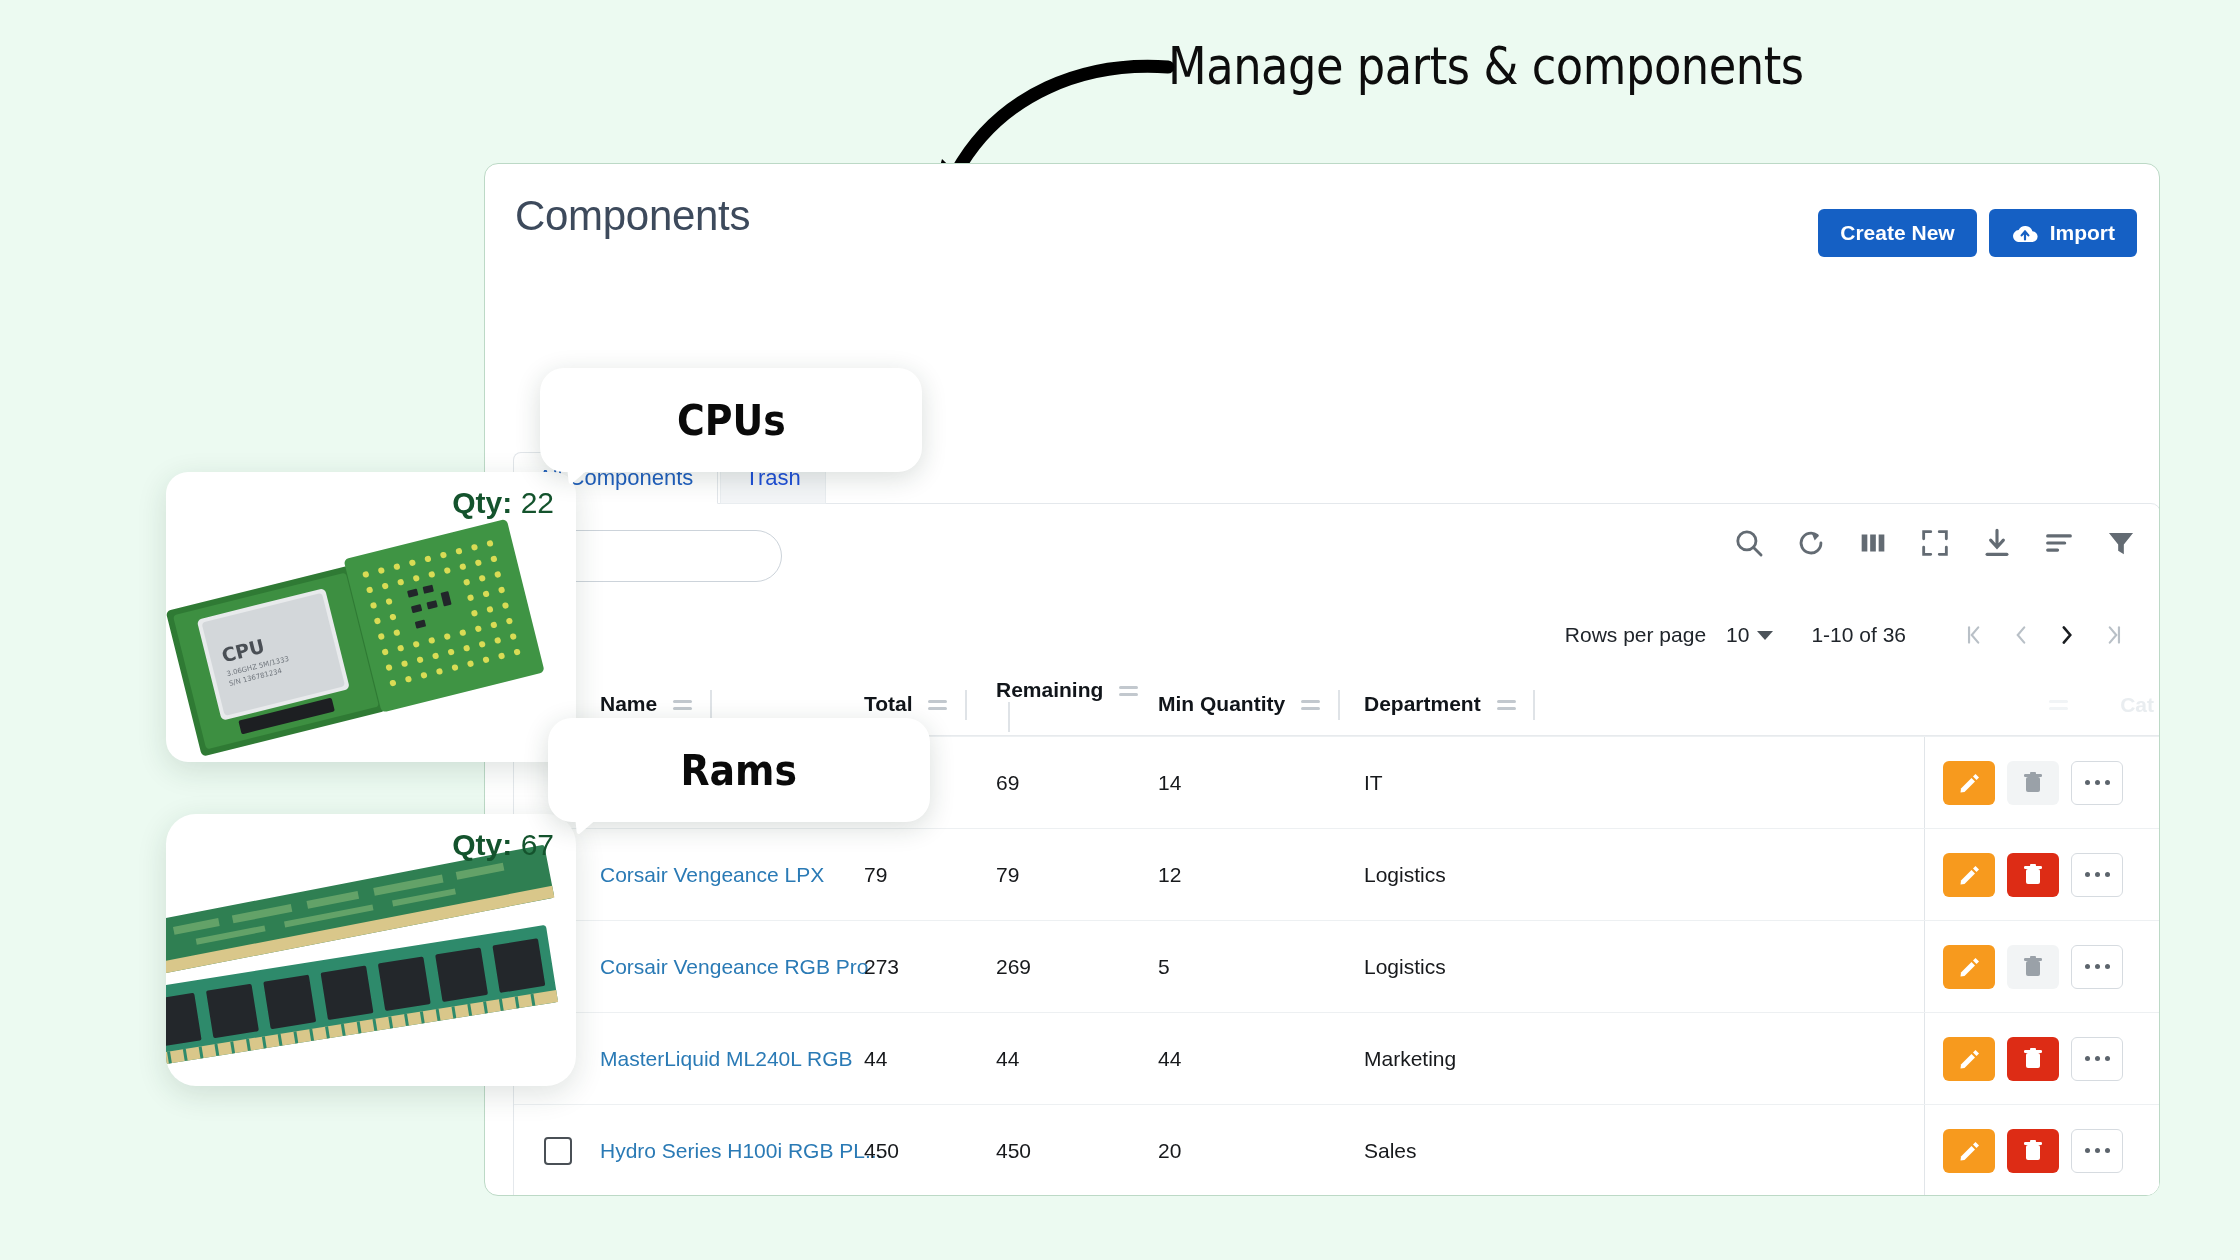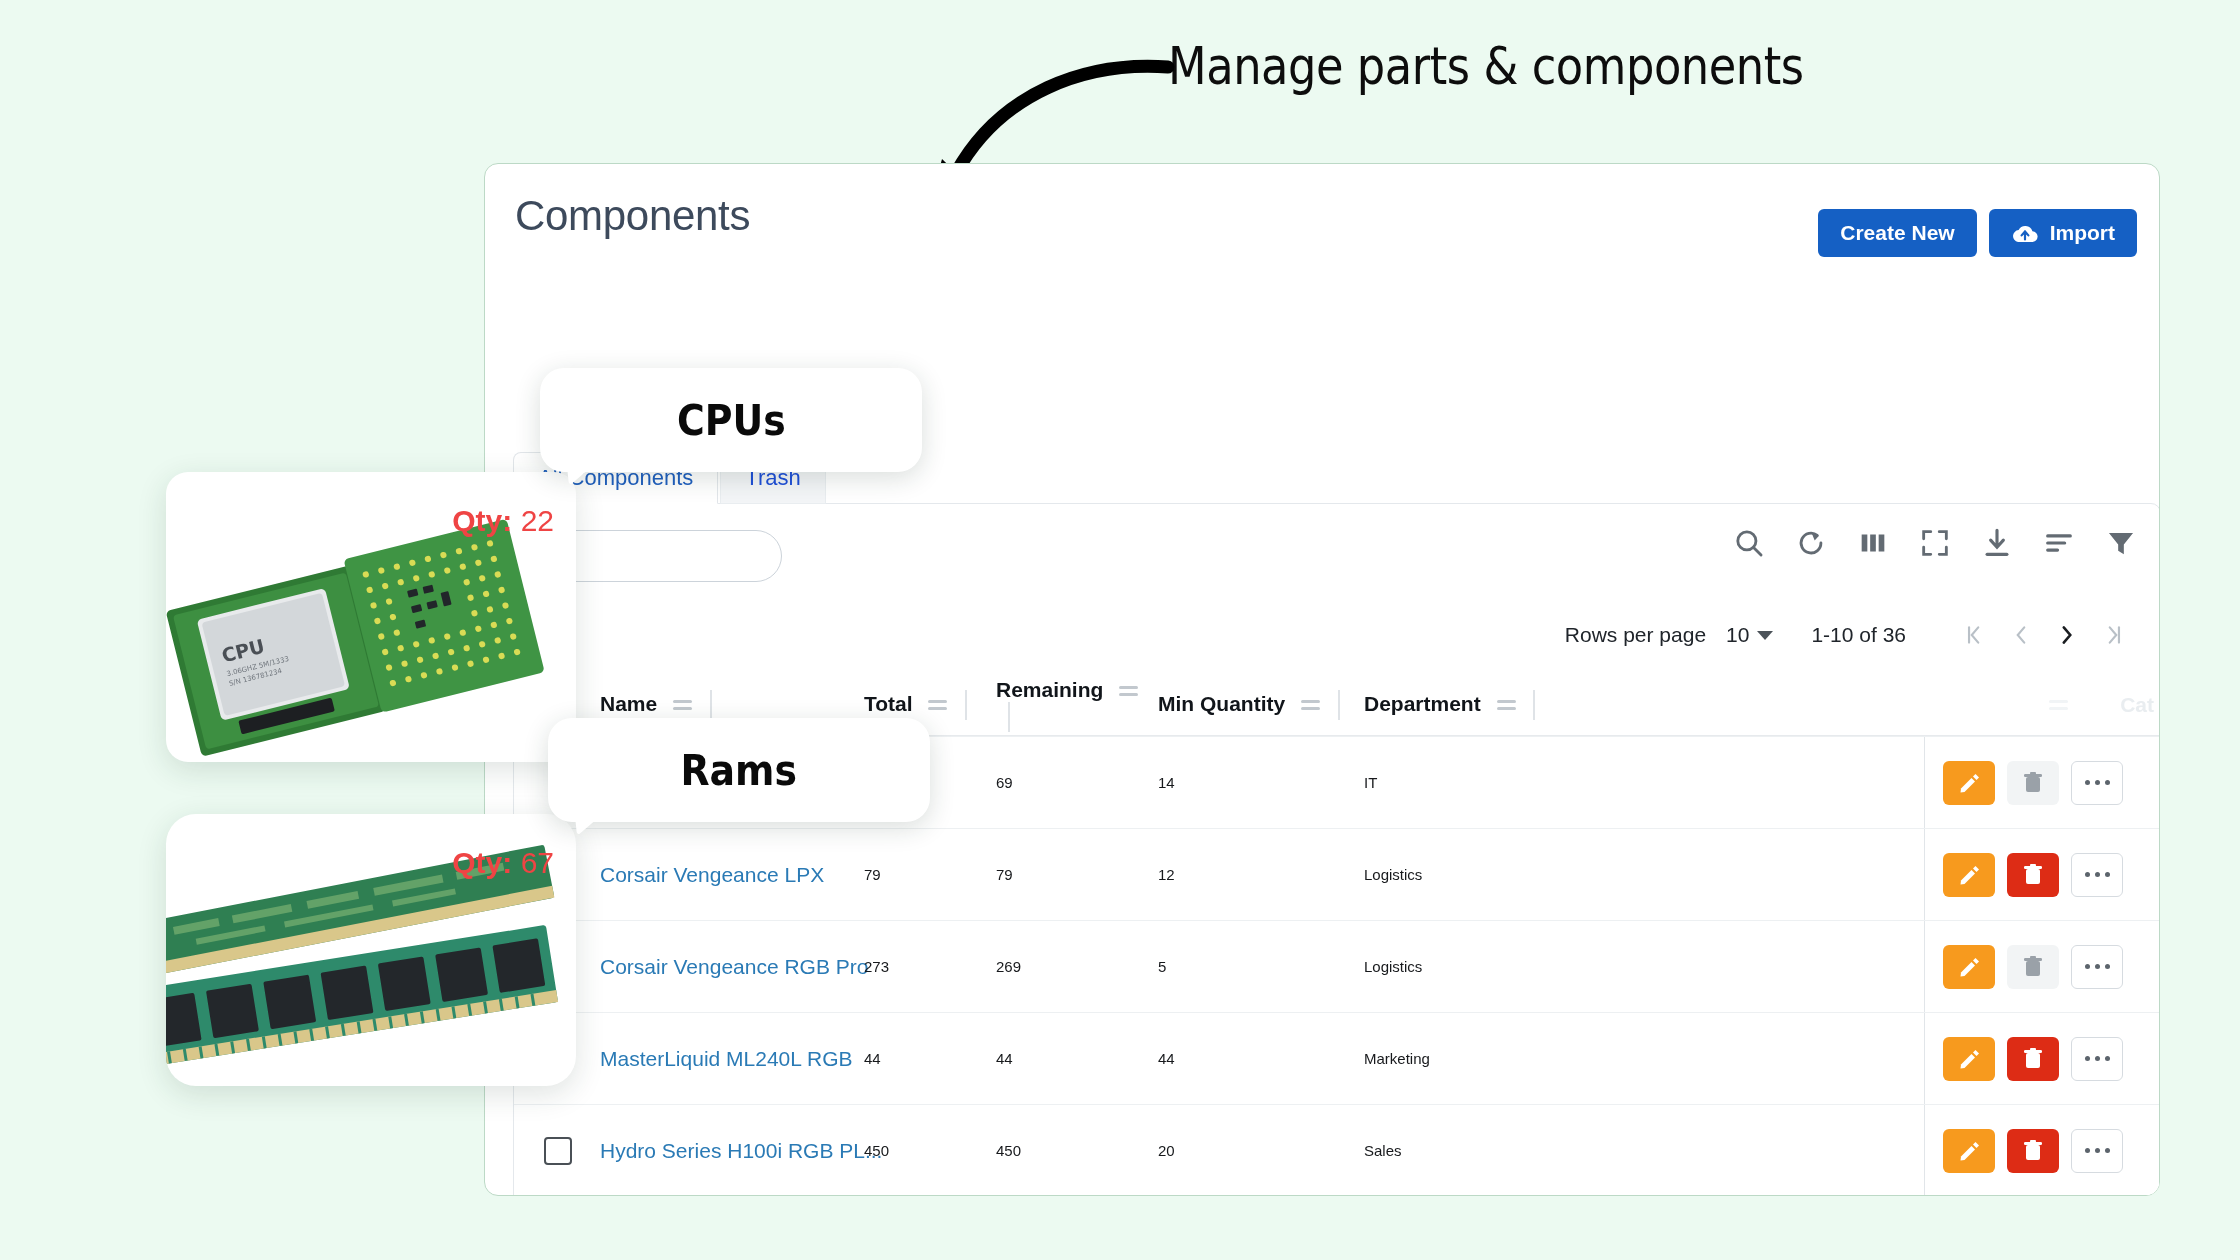--- a/index.html
+++ b/index.html
@@ -151,21 +151,21 @@
     height: 62px; border-top: none; border-bottom: 1px solid #e7eaed;
     font-weight: 700; font-size: 21px; color: #11151a;
   }
   .c-check { width: 86px; flex: none; padding-left: 30px; }
   .c-name  { width: 264px; flex: none; }
   .c-total { width: 132px; flex: none; }
   .c-rem   { width: 162px; flex: none; }
   .c-min   { width: 206px; flex: none; }
   .c-dept  { width: 216px; flex: none; }
 
-  .cell-text { font-size: 15px; color: #17191c; }
+  .cell-text { font-size: 21px; color: #17191c; }
   .name-link { font-size: 21px; color: #2a7ab5; cursor: pointer; white-space: nowrap; }
   .hdr-handle {
     display: inline-flex; flex-direction: column; gap: 4px;
     margin-left: 10px; vertical-align: middle; cursor: grab;
   }
   .hdr-handle i { display: block; width: 19px; height: 3px; background: #c2c8ce; border-radius: 2px; }
   .hdr-sep {
     display: inline-block; width: 2px; height: 30px;
     background: #dfe3e7; margin-left: 12px; vertical-align: middle;
     cursor: col-resize;
@@ -247,22 +247,22 @@
     position: absolute;
     background: #fff;
     border-radius: 22px;
     box-shadow: 0 8px 30px rgba(30,60,45,0.14);
     overflow: hidden;
     z-index: 15;
   }
   #card-cpu { left: 166px; top: 472px; width: 410px; height: 290px; }
   #card-ram { left: 166px; top: 814px; width: 410px; height: 272px; border-radius: 30px; }
   .qty-label {
-    position: absolute; right: 22px; top: 32px;
-    font-size: 30px; color: #ef4444; z-index: 4;
+    position: absolute; right: 22px; top: 14px;
+    font-size: 30px; color: #14532d; z-index: 4;
     white-space: nowrap;
   }
   .qty-label b { font-weight: 700; }
   .qty-label span { font-weight: 400; }
   .photo { position: absolute; inset: 0; }
 </style>
 </head>
 <body>
 
 <div class="stage">

